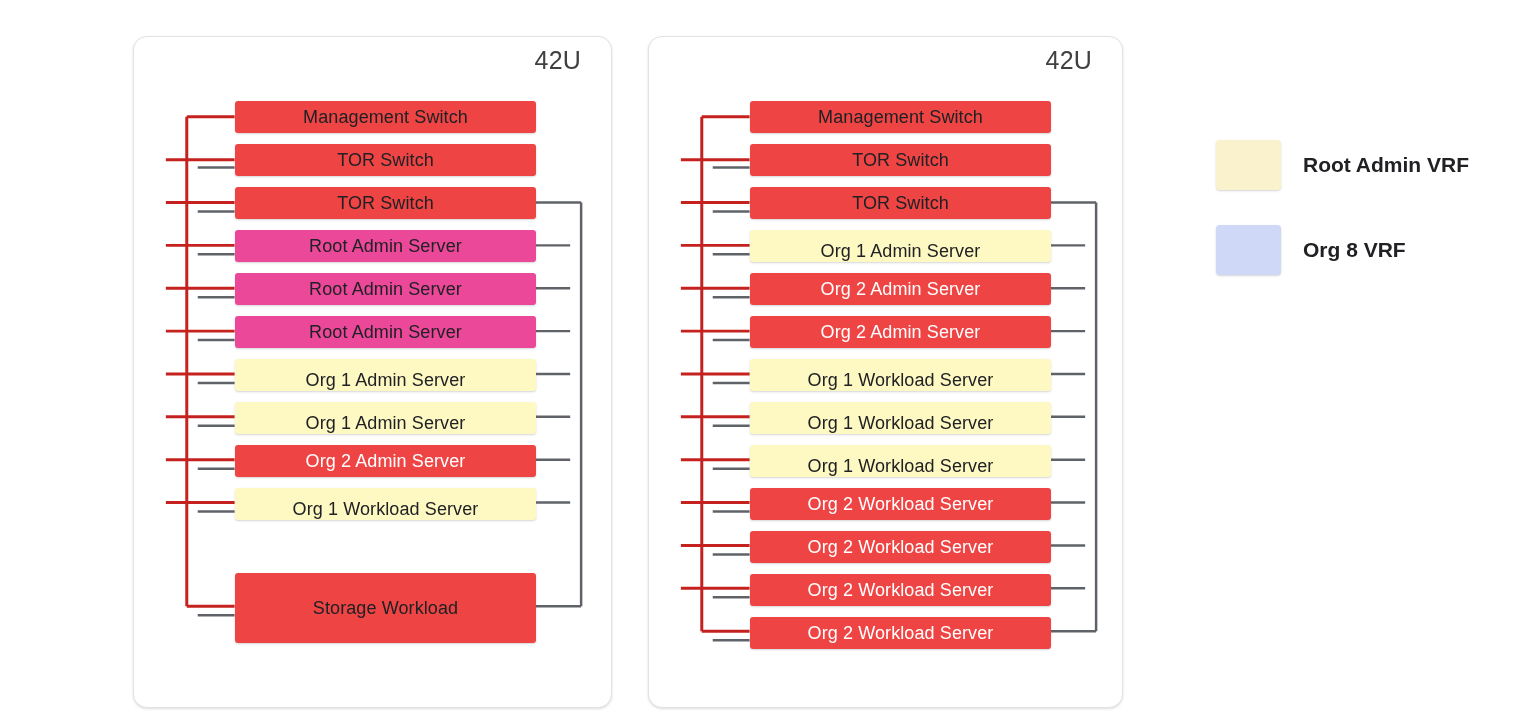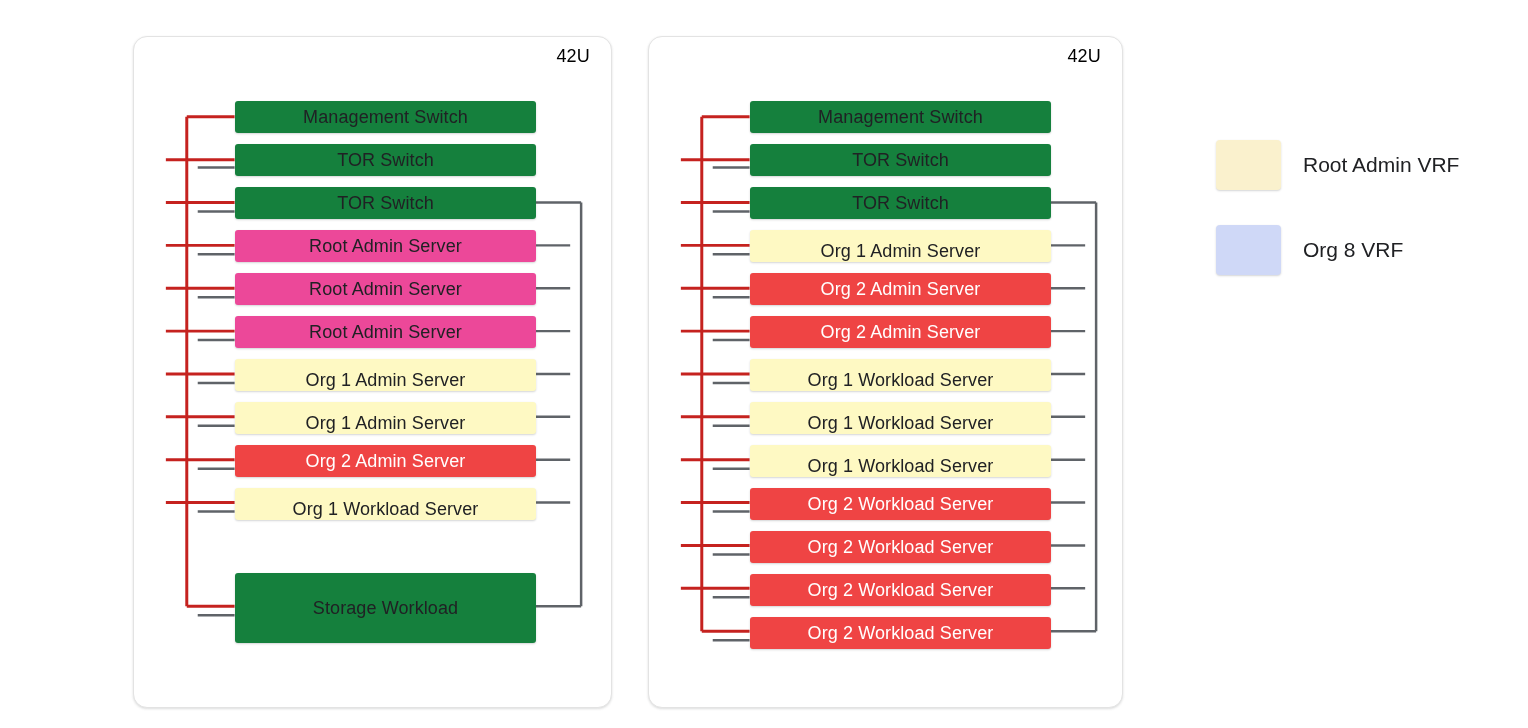--- a/index.html
+++ b/index.html
@@ -21,24 +21,24 @@
     background: #ffffff;
     border: 1px solid #e3e3e3;
     border-radius: 14px;
     box-shadow: 0 1px 2px rgba(60,64,67,.10), 0 1px 3px rgba(60,64,67,.08);
   }
   #rack-left  { left: 133px; top: 36px; width: 479px; height: 672px; }
   #rack-right { left: 648px; top: 36px; width: 475px; height: 672px; }
 
   .rack-capacity {
     position: absolute;
-    right: 21px;
+    right: 30px;
     top: 9px;
-    font-size: 18px;
-    color: #000000;
+    font-size: 25px;
+    color: #404040;
     letter-spacing: .2px;
   }
 
   
   .wires { position: absolute; left: 0; top: 0; width: 100%; height: 100%; overflow: visible; pointer-events: none; }
 
   
   .devices { position: absolute; left: 0; top: 0; width: 100%; height: 100%; }
 
   .device {
@@ -48,21 +48,21 @@
     display: flex;
     align-items: center;
     justify-content: center;
     font-size: 18px;
     letter-spacing: .1px;
     box-shadow: 0 1px 2px rgba(60,64,67,.22);
     white-space: nowrap;
   }
   .device.tall { height: 70px; }
 
-  .v-neutral { background: #15803d; color: #202124; }
+  .v-neutral { background: #ef4444; color: #202124; }
   .v-root    { background: #ec4899; color: #202124; }
   .v-org1    { background: #fef9c3; color: #202124; align-items: flex-end; }
   .v-org2    { background: #ef4444; color: #ffffff; }
 
   
   #legend {
     position: absolute;
     left: 1216px;
     top: 140px;
     width: 300px;
@@ -78,20 +78,21 @@
     width: 65px; height: 50px;
     border-radius: 4px;
     flex: 0 0 auto;
     box-shadow: 0 1px 2px rgba(60,64,67,.22);
   }
   .legend-label {
     margin-left: 22px;
     font-size: 21px;
     color: #202124;
     white-space: nowrap;
+    font-weight: bold;
   }
 </style>
 </head>
 <body>
 
 <div class="rack" id="rack-left">
   <div class="rack-capacity">42U</div>
   <svg class="wires" viewBox="0 0 479 672" preserveAspectRatio="none">
       <line x1="53" y1="80" x2="53" y2="571" stroke="#C5221F" stroke-width="3"></line>
       <line x1="53" y1="571" x2="101" y2="571" stroke="#C5221F" stroke-width="3"></line>

